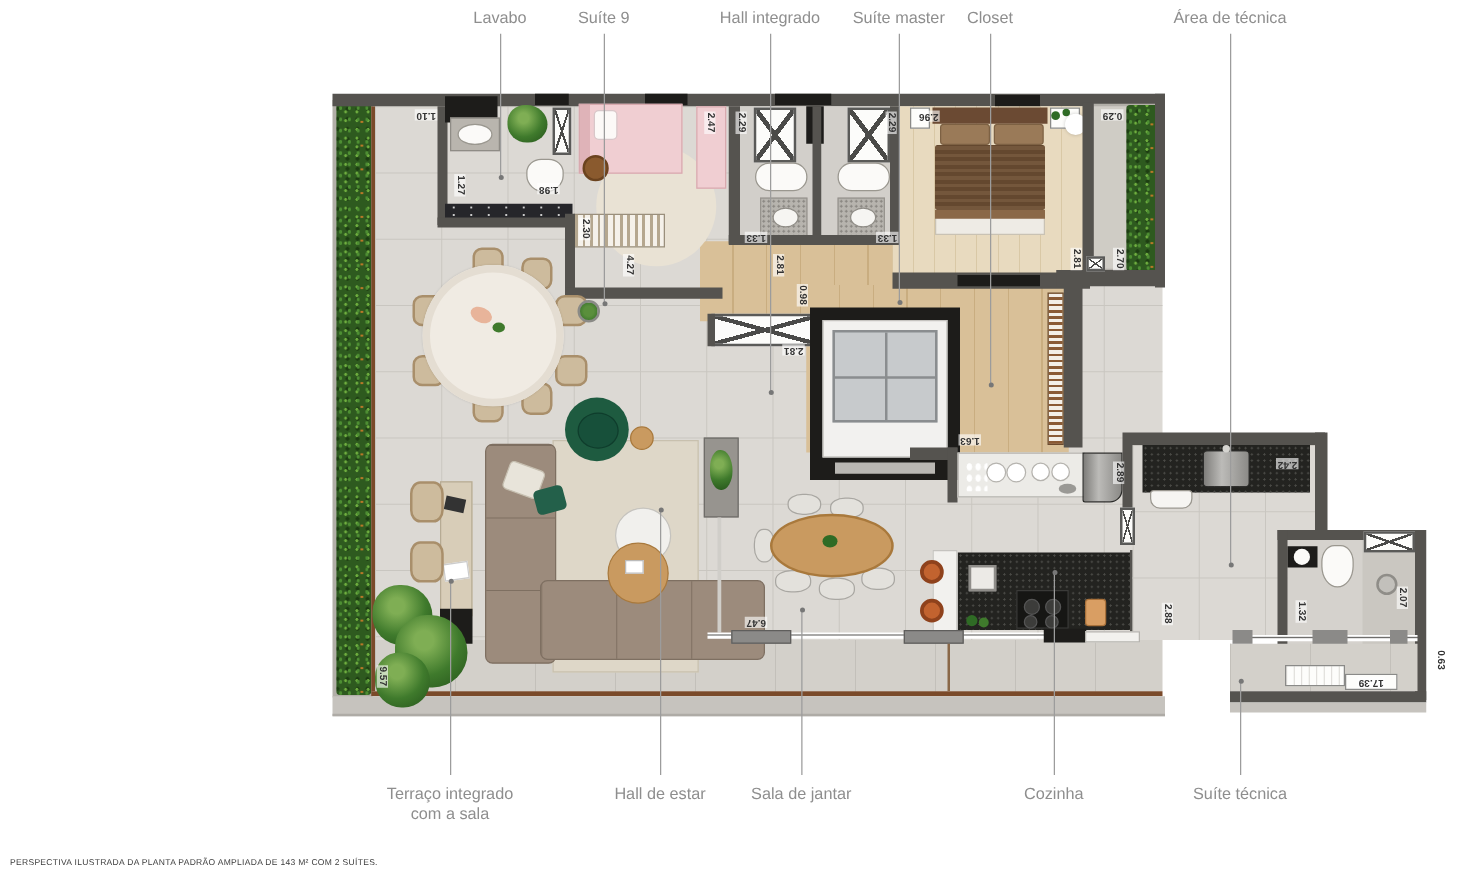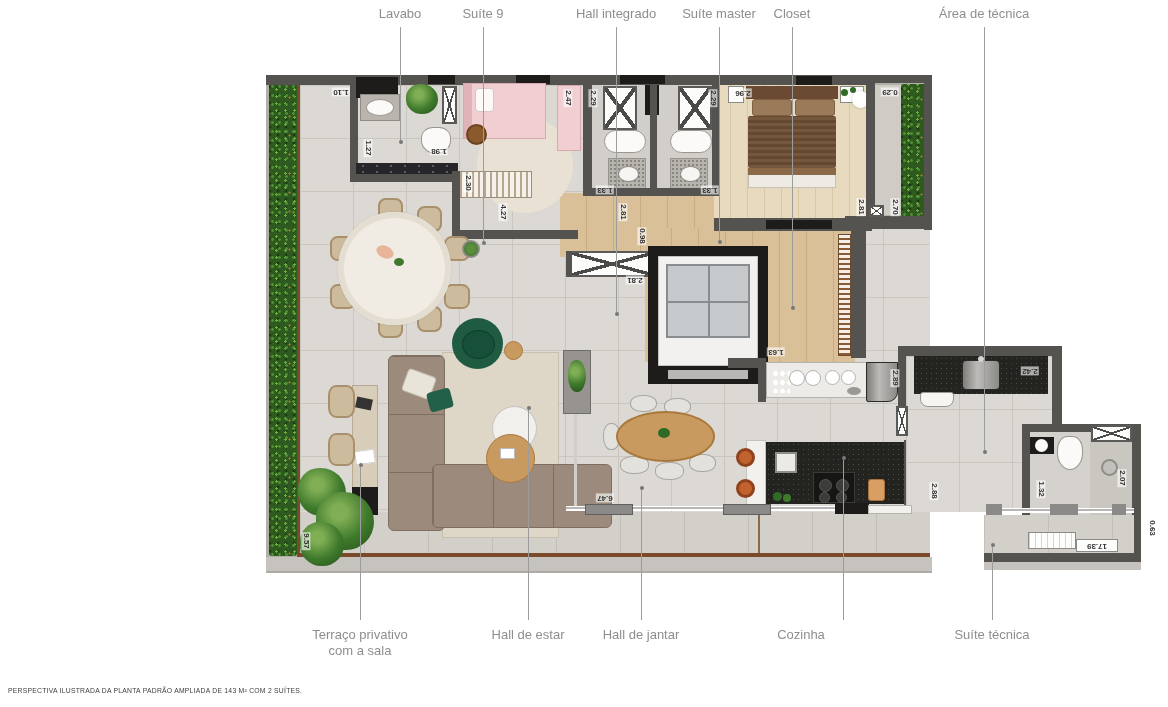--- a/index.html
+++ b/index.html
@@ -281,28 +281,28 @@
       <div class="lbl" style="left: 483px; top: 6px;">Suíte 9</div>
       <div class="ln t" style="left: 483px; top: 27px; height: 216px;"></div>
       <div class="lbl" style="left: 616px; top: 6px;">Hall integrado</div>
       <div class="ln t" style="left: 616px; top: 27px; height: 287px;"></div>
       <div class="lbl" style="left: 719px; top: 6px;">Suíte master</div>
       <div class="ln t" style="left: 719px; top: 27px; height: 215px;"></div>
       <div class="lbl" style="left: 792px; top: 6px;">Closet</div>
       <div class="ln t" style="left: 792px; top: 27px; height: 281px;"></div>
       <div class="lbl" style="left: 984px; top: 6px;">Área de técnica</div>
       <div class="ln t" style="left: 984px; top: 27px; height: 425px;"></div>
-      <div class="lbl" style="left: 360px; top: 627px;">Terraço privativo
+      <div class="lbl" style="left: 360px; top: 627px;">Terraço integrado
 com a sala</div>
       <div class="ln b" style="left: 360px; top: 465px; height: 155px;"></div>
       <div class="lbl" style="left: 528px; top: 627px;">Hall de estar</div>
       <div class="ln b" style="left: 528px; top: 408px; height: 212px;"></div>
-      <div class="lbl" style="left: 641px; top: 627px;">Hall de jantar</div>
+      <div class="lbl" style="left: 641px; top: 627px;">Sala de jantar</div>
       <div class="ln b" style="left: 641px; top: 488px; height: 132px;"></div>
-      <div class="lbl" style="left: 801px; top: 627px;">Cozinha</div>
+      <div class="lbl" style="left: 843px; top: 627px;">Cozinha</div>
       <div class="ln b" style="left: 843px; top: 458px; height: 162px;"></div>
       <div class="lbl" style="left: 992px; top: 627px;">Suíte técnica</div>
       <div class="ln b" style="left: 992px; top: 545px; height: 75px;"></div>
       <div class="m" style="left: 341px; top: 92px; transform: translate(-50%, -50%) rotate(180deg);">1.10</div>
       <div class="m" style="left: 368px; top: 148px; transform: translate(-50%, -50%) rotate(90deg);">1.27</div>
       <div class="m" style="left: 439px; top: 151px; transform: translate(-50%, -50%) rotate(180deg);">1.98</div>
       <div class="m" style="left: 468px; top: 183px; transform: translate(-50%, -50%) rotate(90deg);">2.30</div>
       <div class="m" style="left: 503px; top: 212px; transform: translate(-50%, -50%) rotate(90deg);">4.27</div>
       <div class="m" style="left: 568px; top: 98px; transform: translate(-50%, -50%) rotate(90deg);">2.47</div>
       <div class="m" style="left: 593px; top: 98px; transform: translate(-50%, -50%) rotate(90deg);">2.29</div>

